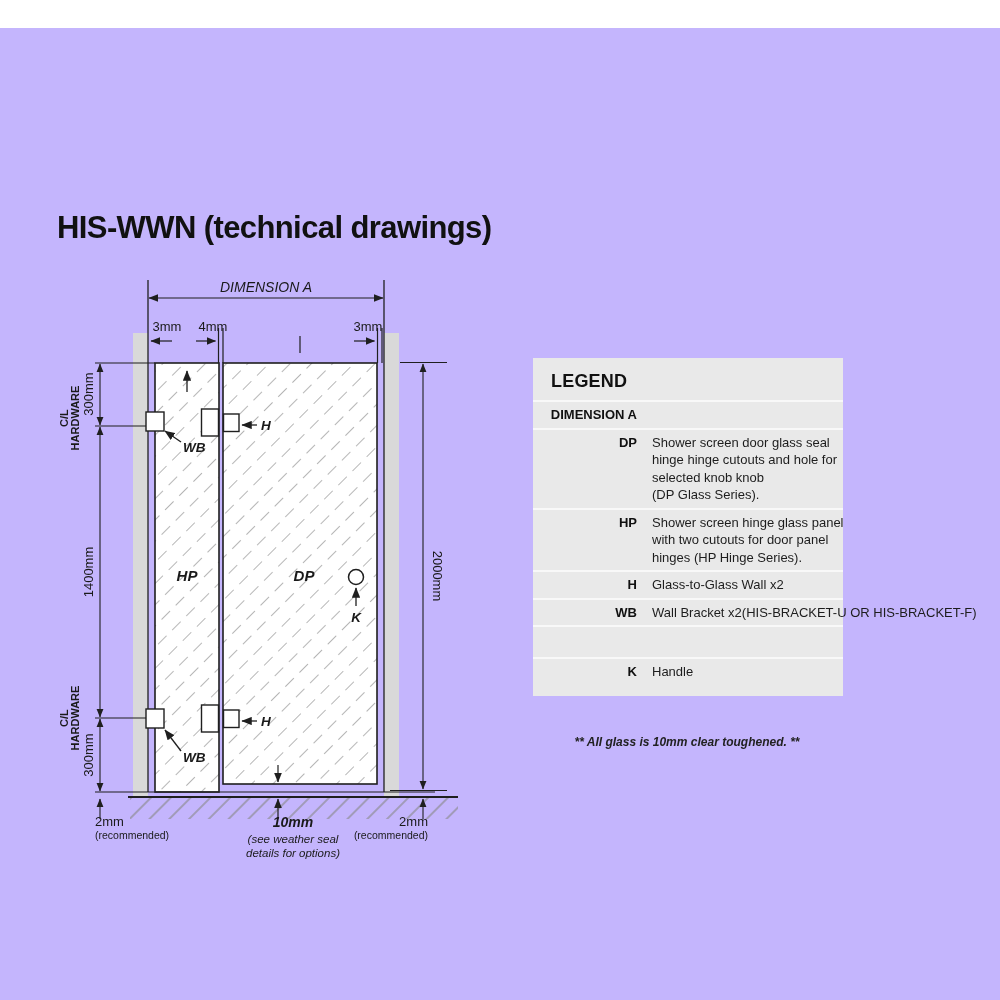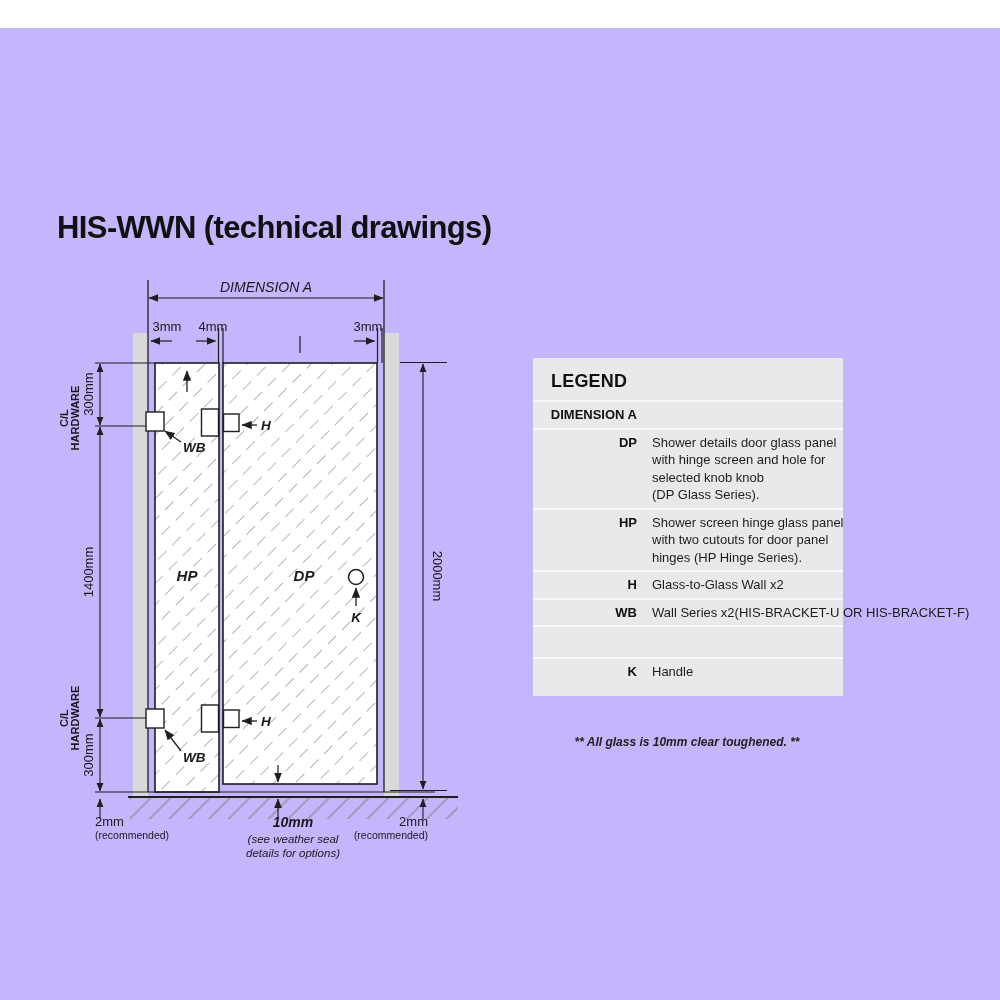--- a/index.html
+++ b/index.html
@@ -185,22 +185,22 @@
   <div class="legend">
     <div class="legend-title">LEGEND</div>
 
     <div class="lrow">
       <div class="lterm">DIMENSION A</div>
     </div>
 
     <div class="lrow">
       <div class="lterm">DP</div>
       <div class="ldesc">
-        <div>Shower details door glass panel</div>
-        <div>with hinge screen and hole for</div>
+        <div>Shower screen door glass seal</div>
+        <div>hinge hinge cutouts and hole for</div>
         <div>selected knob knob</div>
         <div>(DP Glass Series).</div>
       </div>
     </div>
 
     <div class="lrow">
       <div class="lterm">HP</div>
       <div class="ldesc">
         <div>Shower screen hinge glass panel</div>
         <div>with two cutouts for door panel</div>
@@ -211,21 +211,21 @@
     <div class="lrow">
       <div class="lterm">H</div>
       <div class="ldesc">
         <div>Glass-to-Glass Wall x2</div>
       </div>
     </div>
 
     <div class="lrow">
       <div class="lterm">WB</div>
       <div class="ldesc">
-        <div>Wall Series x2(HIS-BRACKET-U OR HIS-BRACKET-F)</div>
+        <div>Wall Bracket x2(HIS-BRACKET-U OR HIS-BRACKET-F)</div>
       </div>
     </div>
 
     <div class="lrow lrow-empty"></div>
 
     <div class="lrow lrow-last">
       <div class="lterm">K</div>
       <div class="ldesc">
         <div>Handle</div>
       </div>

